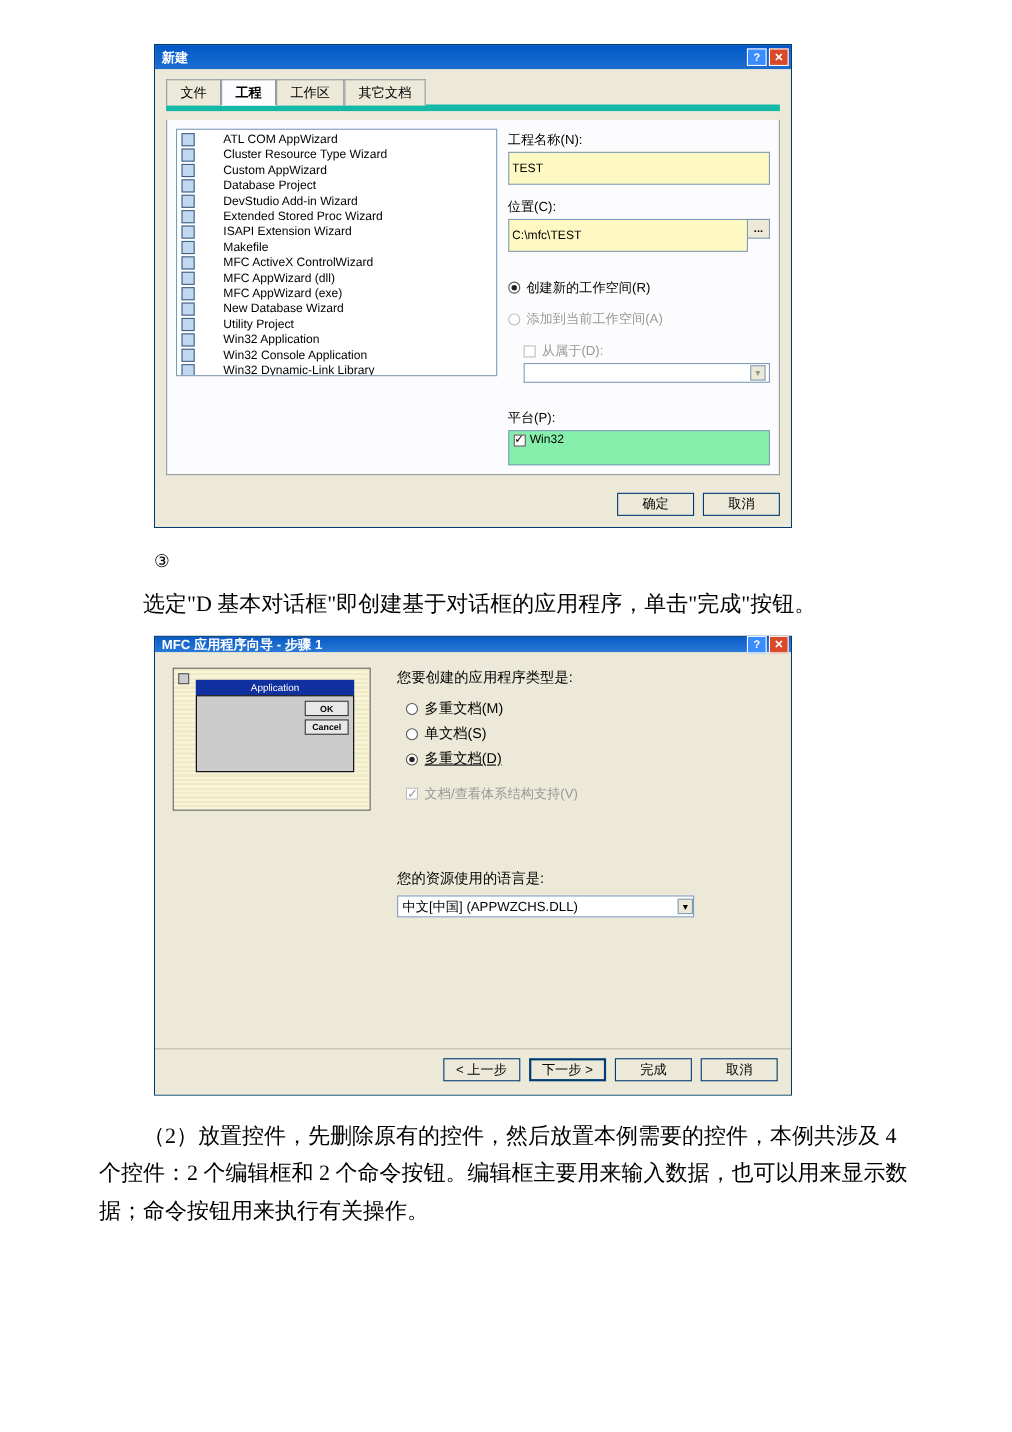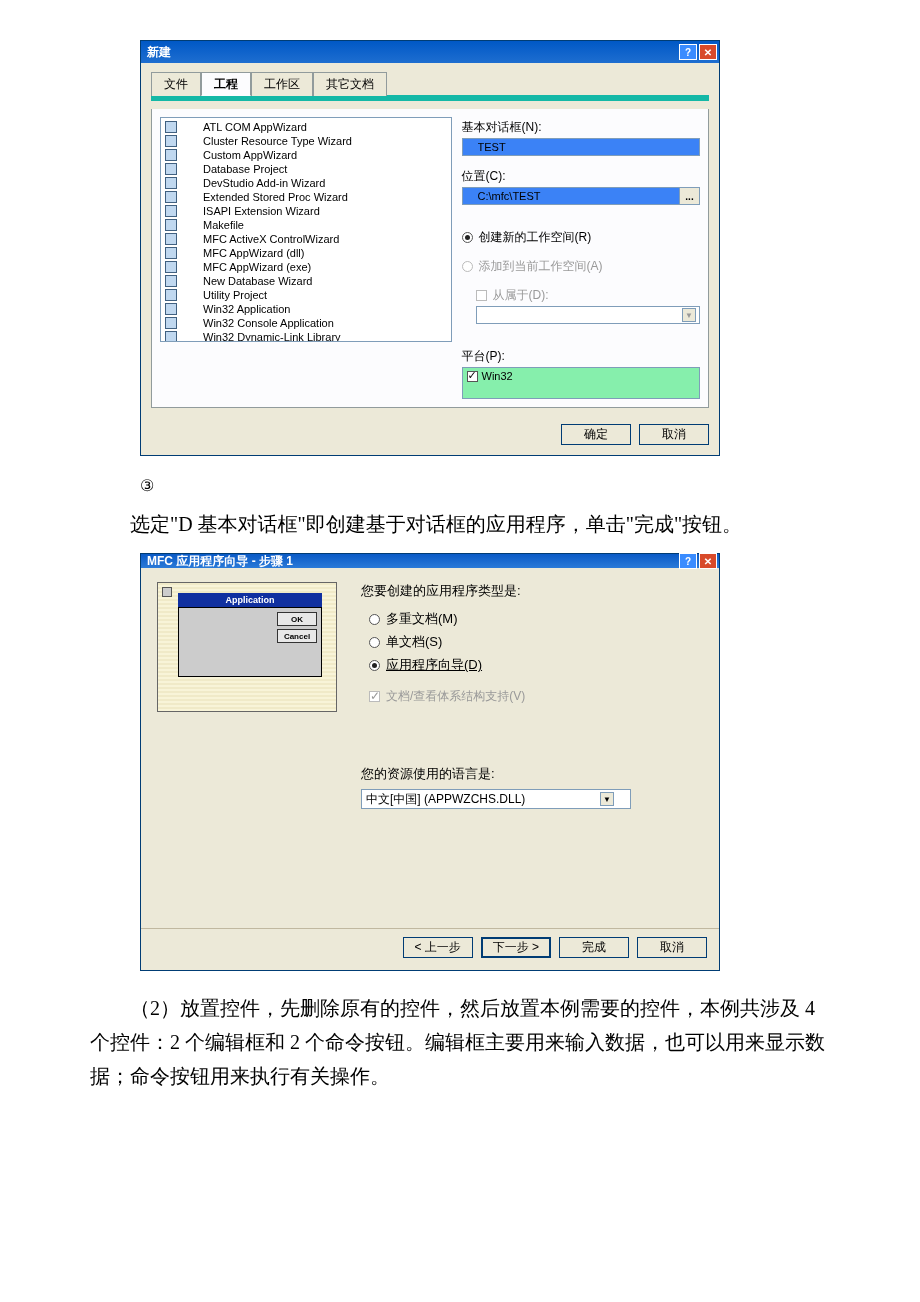--- a/index.html
+++ b/index.html
@@ -96,23 +96,23 @@
     display: inline-block;
     margin-right: 4px;
     border: 1px solid #406080;
     background: #c0d8f0;
   }
   .right-pane { width: 45%; font-size: 12px; }
   .field-label { margin: 2px 0; }
   .text-input {
     width: 100%;
     border: 1px solid #7f9db9;
-    background: #3b82f6;
-    height: 18px;
-    padding: 1px 15px;
+    background: #fef9c3;
+    height: 30px;
+    padding: 1px 3px;
     font-family: Tahoma, sans-serif;
     font-size: 11px;
   }
   .browse-row { display: flex; }
   .browse-btn {
     width: 20px; height: 18px;
     border: 1px solid #7f9db9;
     border-left: none;
     background: #ece9d8;
     font-size: 10px;
@@ -211,21 +211,21 @@
     background: repeating-linear-gradient(0deg, #f8f4d8, #f8f4d8 2px, #f0eac8 2px, #f0eac8 4px);
     border: 1px solid #666;
     position: relative;
     padding: 6px;
   }
   .prev-titlebar {
     background: #1030a0; color: #fff;
     height: 14px; font-size: 9px;
     display: flex; align-items: center; justify-content: center;
     margin: 4px 8px 0 14px;
-    font-weight: bold;
+    font-weight: normal;
   }
   .prev-dlg {
     margin: 0 8px 0 14px;
     background: #ccc;
     border: 1px solid #000;
     height: 70px;
     display: flex; flex-direction: column;
     align-items: flex-end;
     padding: 4px;
     gap: 3px;
@@ -241,21 +241,21 @@
   .wiz-q { margin-bottom: 10px; }
   .wiz-opts { margin-left: 8px; }
   .wiz-opts .radio-row { font-size: 13px; margin: 5px 0; }
   .wiz-lang { margin-top: 60px; }
   .lang-select {
     width: 270px;
     border: 1px solid #7f9db9;
     background: #fff;
     height: 20px;
     display: flex; align-items: center; justify-content: space-between;
-    padding: 0 16px 0 4px;
+    padding: 0 0 0 4px;
     font-size: 12px;
     margin-top: 6px;
   }
   .wiz-footer {
     display: flex; justify-content: flex-end;
     padding: 8px 12px 12px 12px;
     gap: 8px;
     border-top: 1px solid #c0b8a0;
     background: #ece9d8;
   }
@@ -355,21 +355,21 @@
               <span class="picon"></span>
               <span>Win32 Console Application</span>
             </div>
           <div class="project-item">
               <span class="picon"></span>
               <span>Win32 Dynamic-Link Library</span>
             </div>
 
         </div>
         <div class="right-pane">
-          <div class="field-label">基本对话框(N):</div>
+          <div class="field-label">工程名称(N):</div>
           <input class="text-input" value="TEST" style="">
           <div style="height:10px"></div>
           <div class="field-label">位置(C):</div>
           <div class="browse-row">
             <input class="text-input" style="flex: 1 1 0%;" value="C:\mfc\TEST">
             <div class="browse-btn">...</div>
           </div>
           <div style="height:22px"></div>
           <div class="radio-row">
             <span class="radio checked"></span>
@@ -434,21 +434,21 @@
           <div class="radio-row">
             <span class="radio"></span>
             <span>多重文档(M)</span>
           </div>
           <div class="radio-row">
             <span class="radio"></span>
             <span>单文档(S)</span>
           </div>
           <div class="radio-row">
             <span class="radio checked"></span>
-            <span style="text-decoration:underline">应用程序向导(D)</span>
+            <span style="text-decoration:underline">多重文档(D)</span>
           </div>
           <div class="check-row disabled" style="margin-top:14px">
             <span class="chk disabled" style="position:relative">
                 <span style="position:absolute;top:-3px;left:0;color:#999">✓</span>
               </span>
             <span>文档/查看体系结构支持(V)</span>
           </div>
         </div>
         <div class="wiz-lang">
           <div>您的资源使用的语言是:</div>

